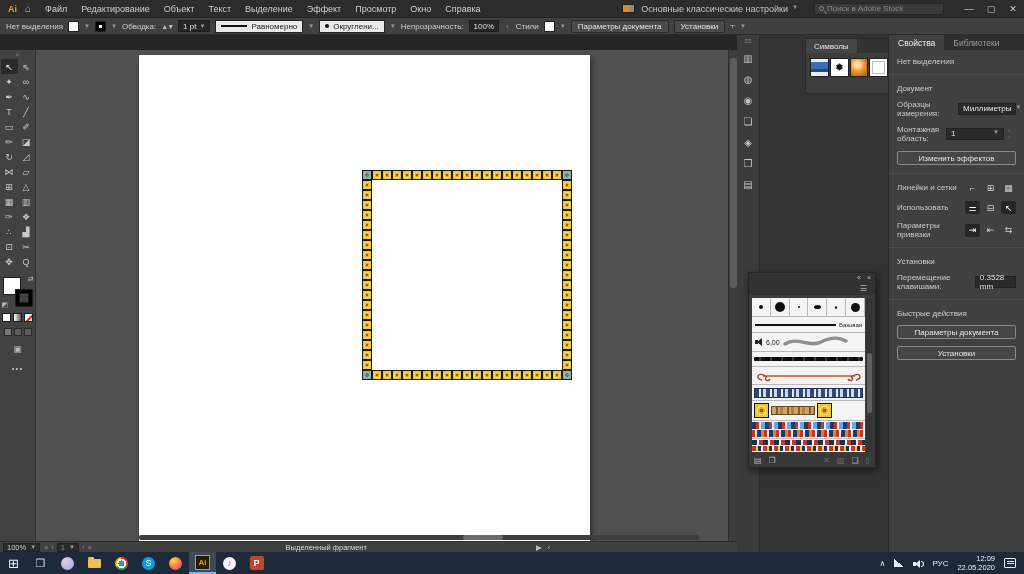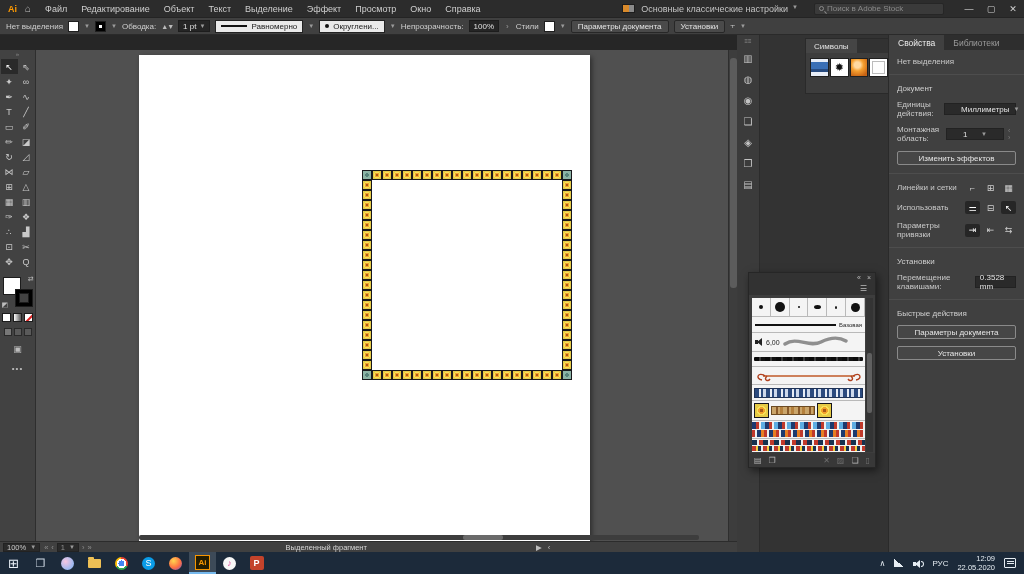--- a/index.html
+++ b/index.html
@@ -106,22 +106,22 @@
   
   #props{position:absolute;left:151px;top:0;width:136px;height:517px;background:#404040;border-left:1px solid #2a2a2a;font-size:8px;}
   .pr-tabs{display:flex;height:15px;background:#2e2e2e;font-size:8.5px;}
   .pr-tab{padding:0 9px;display:flex;align-items:center;color:#9a9a9a;}
   .pr-tab.active{background:#404040;color:#ececec;}
   .pr-body{padding:0 8px;}
   .pr-row{display:flex;align-items:center;margin-top:7px;color:#c9c9c9;}
   .pr-label{color:#c9c9c9;}
   .pr-sec{color:#cfcfcf;margin-top:9px;}
   .pr-divider{height:1px;background:#2d2d2d;border-bottom:1px solid #4d4d4d;margin:8px -8px 0;}
-  .pr-select{margin-left:auto;background:#2a2a2a;border:1px solid #222;height:12px;display:flex;align-items:center;
-    gap:4px;padding:0 16px;color:#e2e2e2;min-width:58px;justify-content:space-between;}
+  .pr-select{margin-left:auto;background:#2a2a2a;border:1px solid #222;height:12px;display:flex;
+    gap:4px;padding:0 4px;color:#e2e2e2;min-width:58px;justify-content:space-between;}
   .pr-arrows{color:#7a7a7a;font-size:7px;margin-left:4px;letter-spacing:2px;}
   .pr-btn{display:block;margin:8px 0 0 auto;background:#464646;border:1px solid #8a8a8a;border-radius:2px;
     color:#e6e6e6;height:14px;padding:0 8px;font-size:8px;display:flex;align-items:center;justify-content:center;}
   .pr-btn.wide{width:100%;margin-top:7px;}
   .icon-set{margin-left:auto;display:flex;gap:3px;}
   .icon-btn{width:15px;height:13px;display:flex;align-items:center;justify-content:center;color:#cfcfcf;font-size:9px;border-radius:2px;}
   .icon-btn.on{background:#262626;color:#fff;}
   .pr-field{margin-left:auto;background:#2a2a2a;border:1px solid #222;height:12px;display:flex;align-items:center;
     padding:0 4px;color:#e2e2e2;}
   .cb{display:flex;align-items:center;gap:5px;margin-top:6px;color:#d2d2d2;}
@@ -560,21 +560,21 @@
         </div>
         <div class="pr-tab">
           <span>Библиотеки</span>
         </div>
       </div>
     <div class="pr-body">
       <div class="pr-row">Нет выделения</div>
       <div class="pr-divider"></div>
       <div class="pr-sec">Документ</div>
       <div class="pr-row">
-        <span class="pr-label">Единицы действия:</span>
+        <span class="pr-label">Образцы измерения:</span>
         <span class="pr-select">
             <span>Миллиметры</span>
             <span class="caret">▼</span>
           </span>
       </div>
       <div class="pr-row">
         <span class="pr-label">Монтажная область:</span>
         <span class="pr-select">
             <span>1</span>
             <span class="caret">▼</span>

